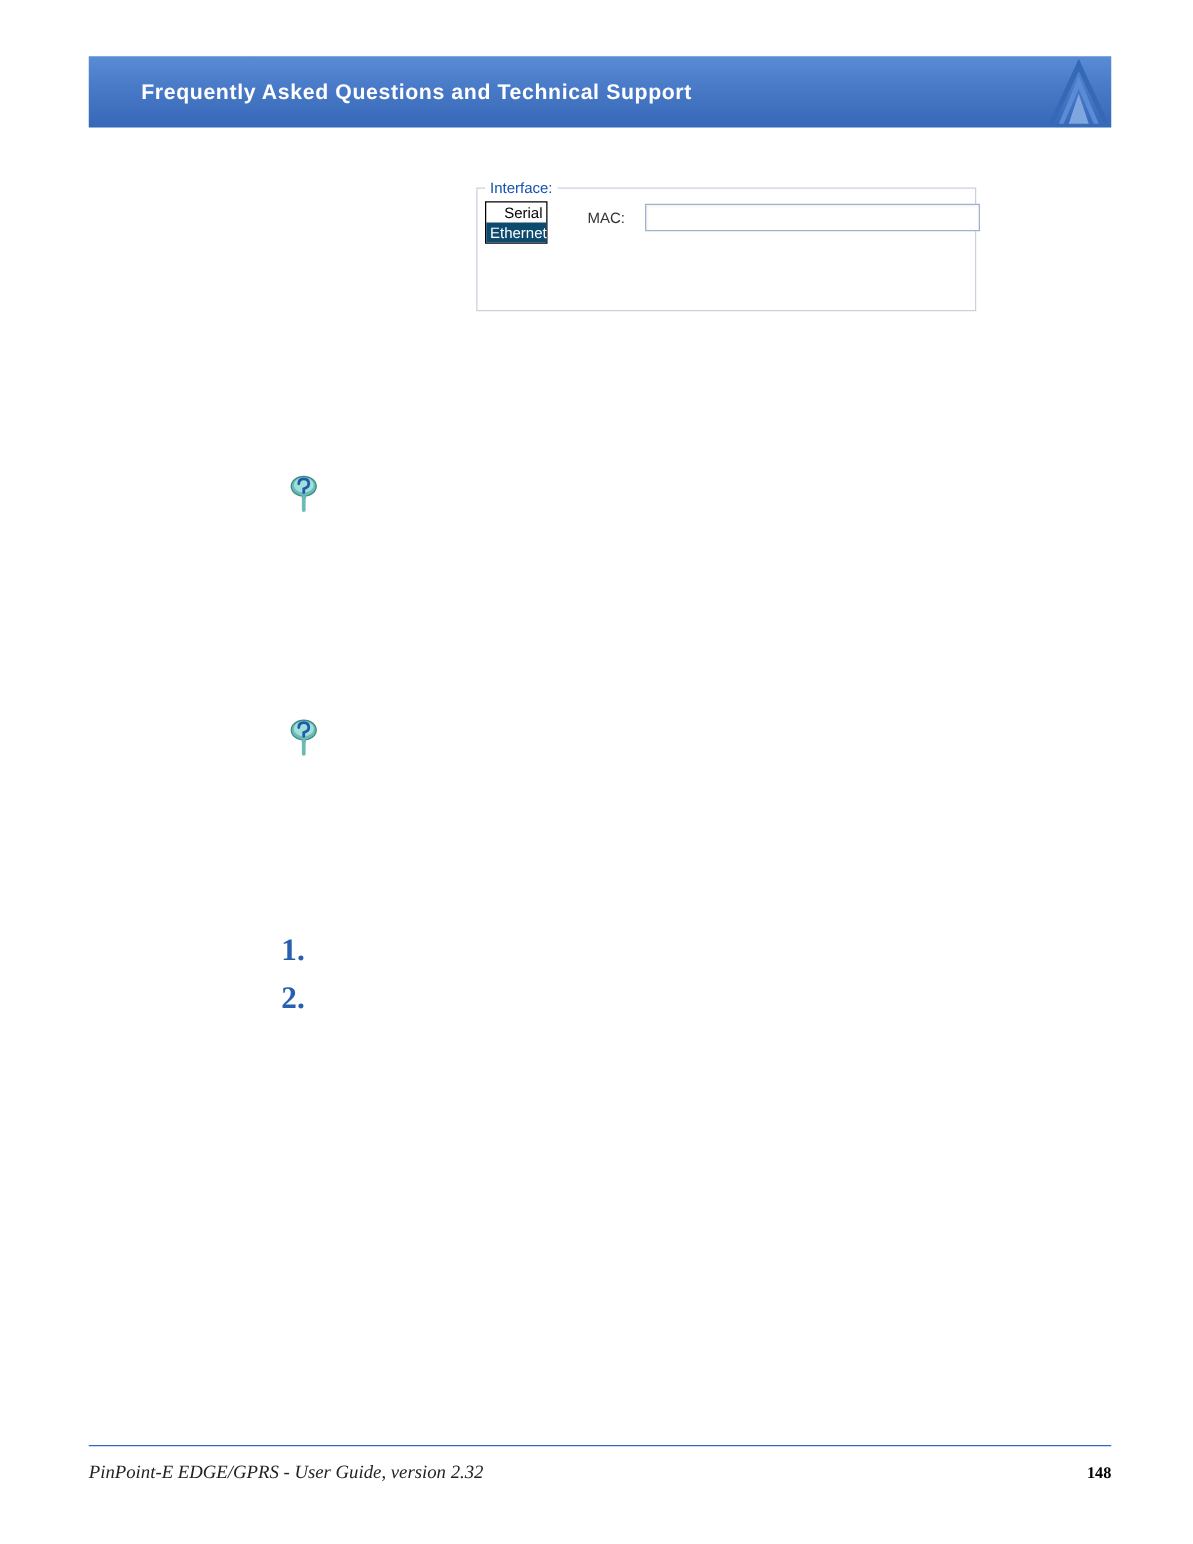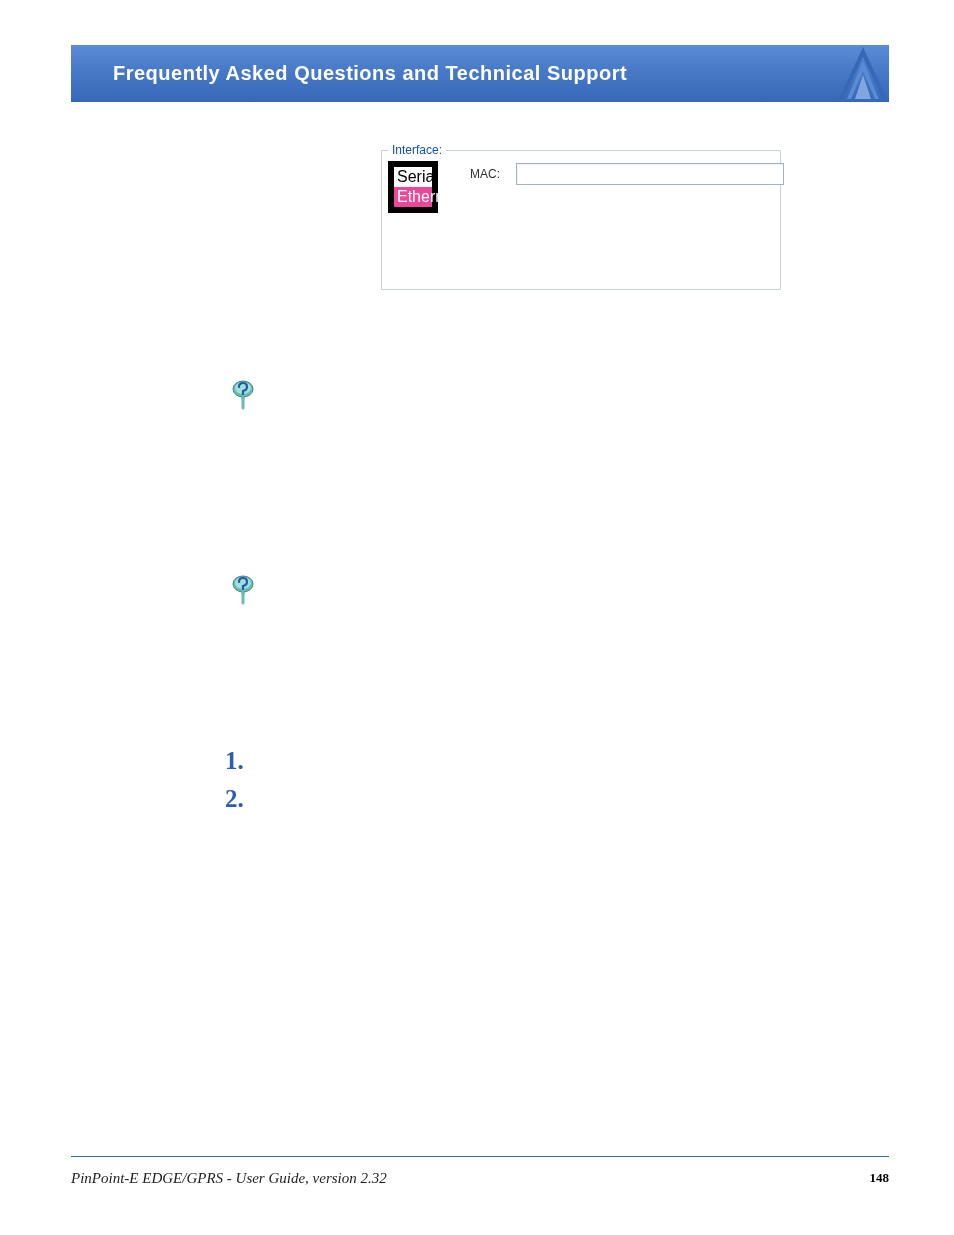--- a/index.html
+++ b/index.html
@@ -23,67 +23,68 @@
     background: linear-gradient(180deg, #5a8cd6 0%, #4a7bc8 40%, #3668b8 100%);
     display: flex;
     align-items: center;
     padding-left: 42px;
     position: relative;
   }
   .banner-title {
     color: #fff;
     font-family: 'Segoe UI', Arial, sans-serif;
     font-weight: bold;
-    font-size: 20px;
+    font-size: 17px;
     letter-spacing: 0.5px;
   }
   .logo {
     position: absolute;
     right: -4px;
     top: -2px;
     width: 60px;
     height: 62px;
   }
   .content {
     position: relative;
     width: 100%;
   }
   .interface-figure {
     position: absolute;
     left: 310px;
     top: 48px;
     width: 400px;
-    height: 140px;
+    height: 99px;
     border: 1px solid #c9d2dc;
     background: #fff;
   }
   .fieldset-label {
     position: absolute;
     left: 6px;
     top: -8px;
     background: #fff;
     padding: 0 4px;
     color: #1550b0;
     font-family: Tahoma, Arial, sans-serif;
     font-size: 12px;
   }
   .iface-list {
     position: absolute;
     left: 6px;
     top: 10px;
     width: 50px;
-    border: 6px solid #000000;
+    border: 1px solid #000000;
     font-family: Tahoma, Arial, sans-serif;
-    font-size: 16px;
+    font-size: 12px;
+    text-align: right;
   }
   .iface-item {
     padding: 1px 3px;
   }
   .iface-item.selected {
-    background: #ec4899;
+    background: #0c4a6e;
     color: #fff;
   }
   .form-row {
     position: absolute;
     left: 64px;
     display: flex;
     align-items: center;
     gap: 16px;
   }
   .form-row.row1 { top: 12px; }

